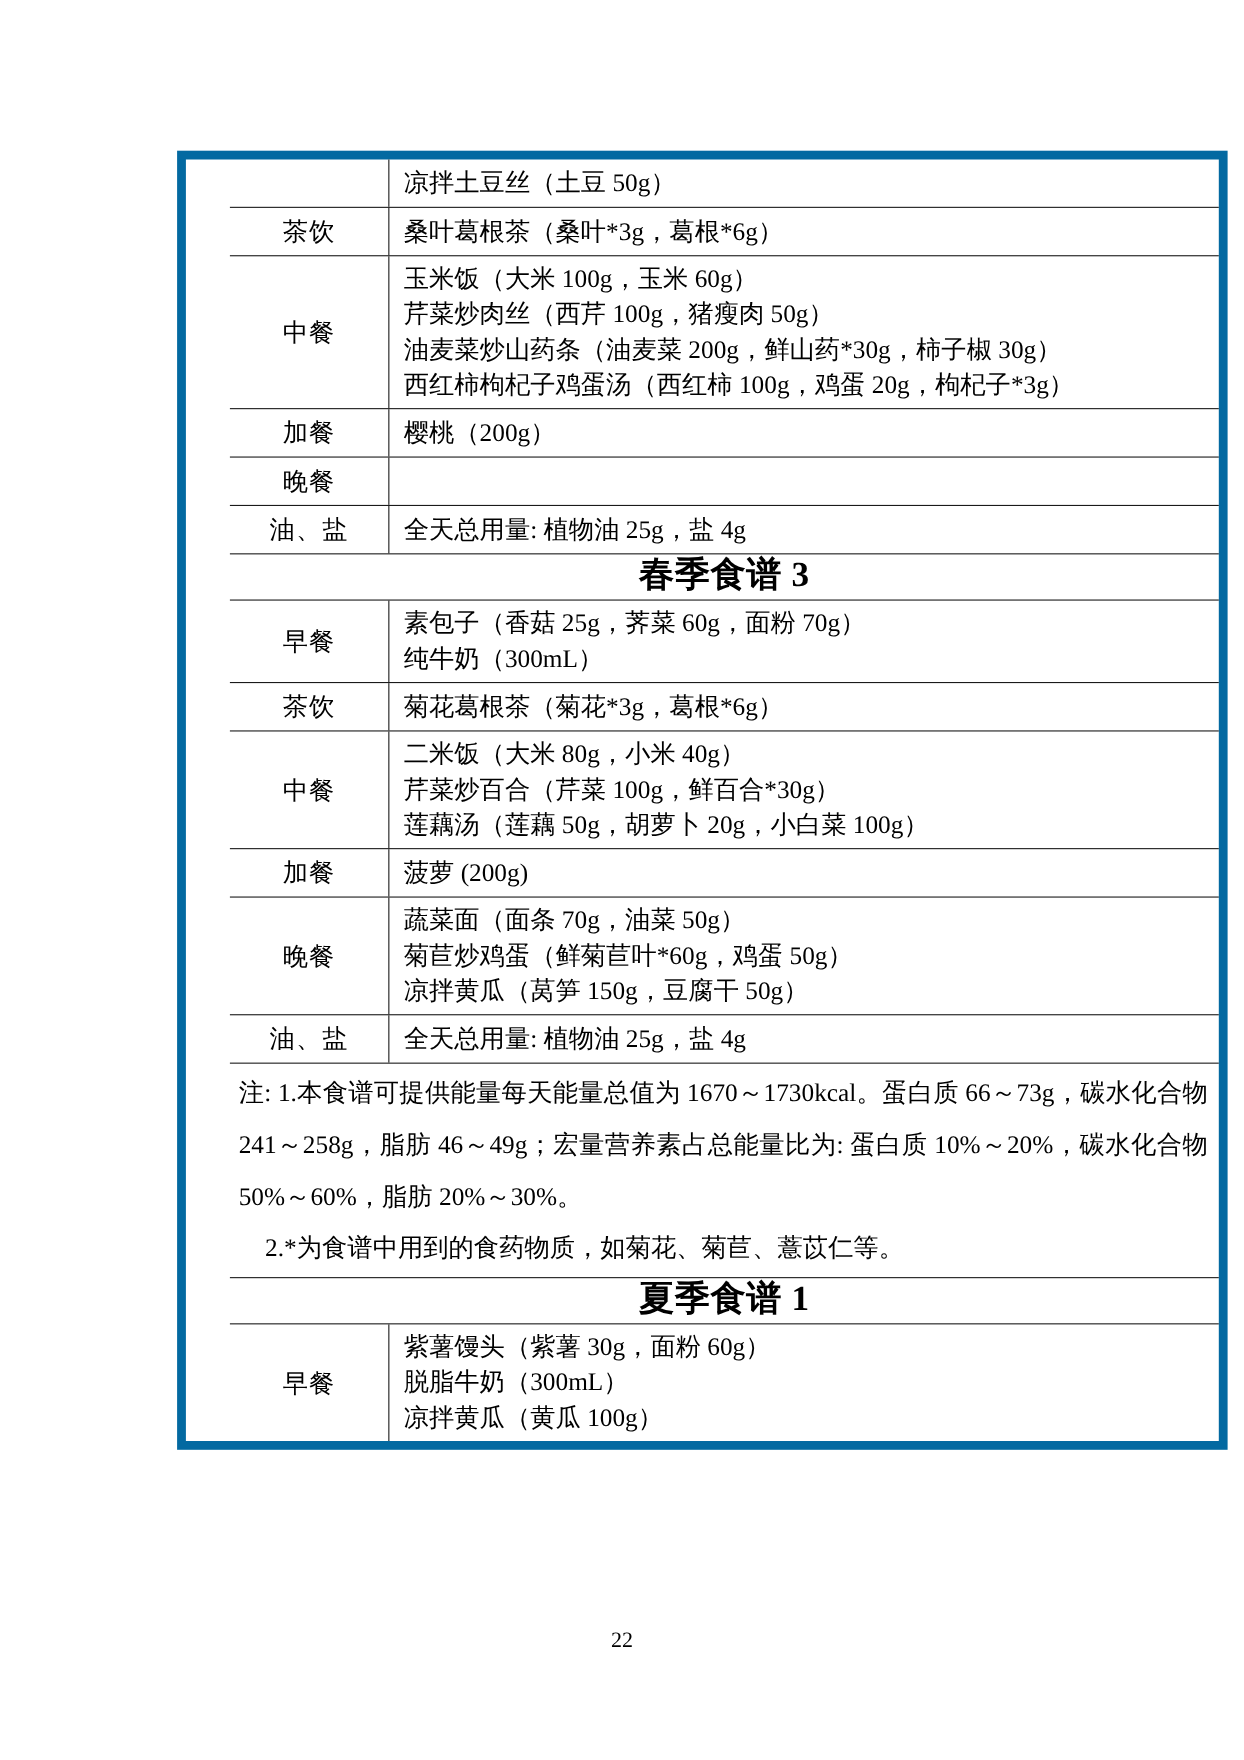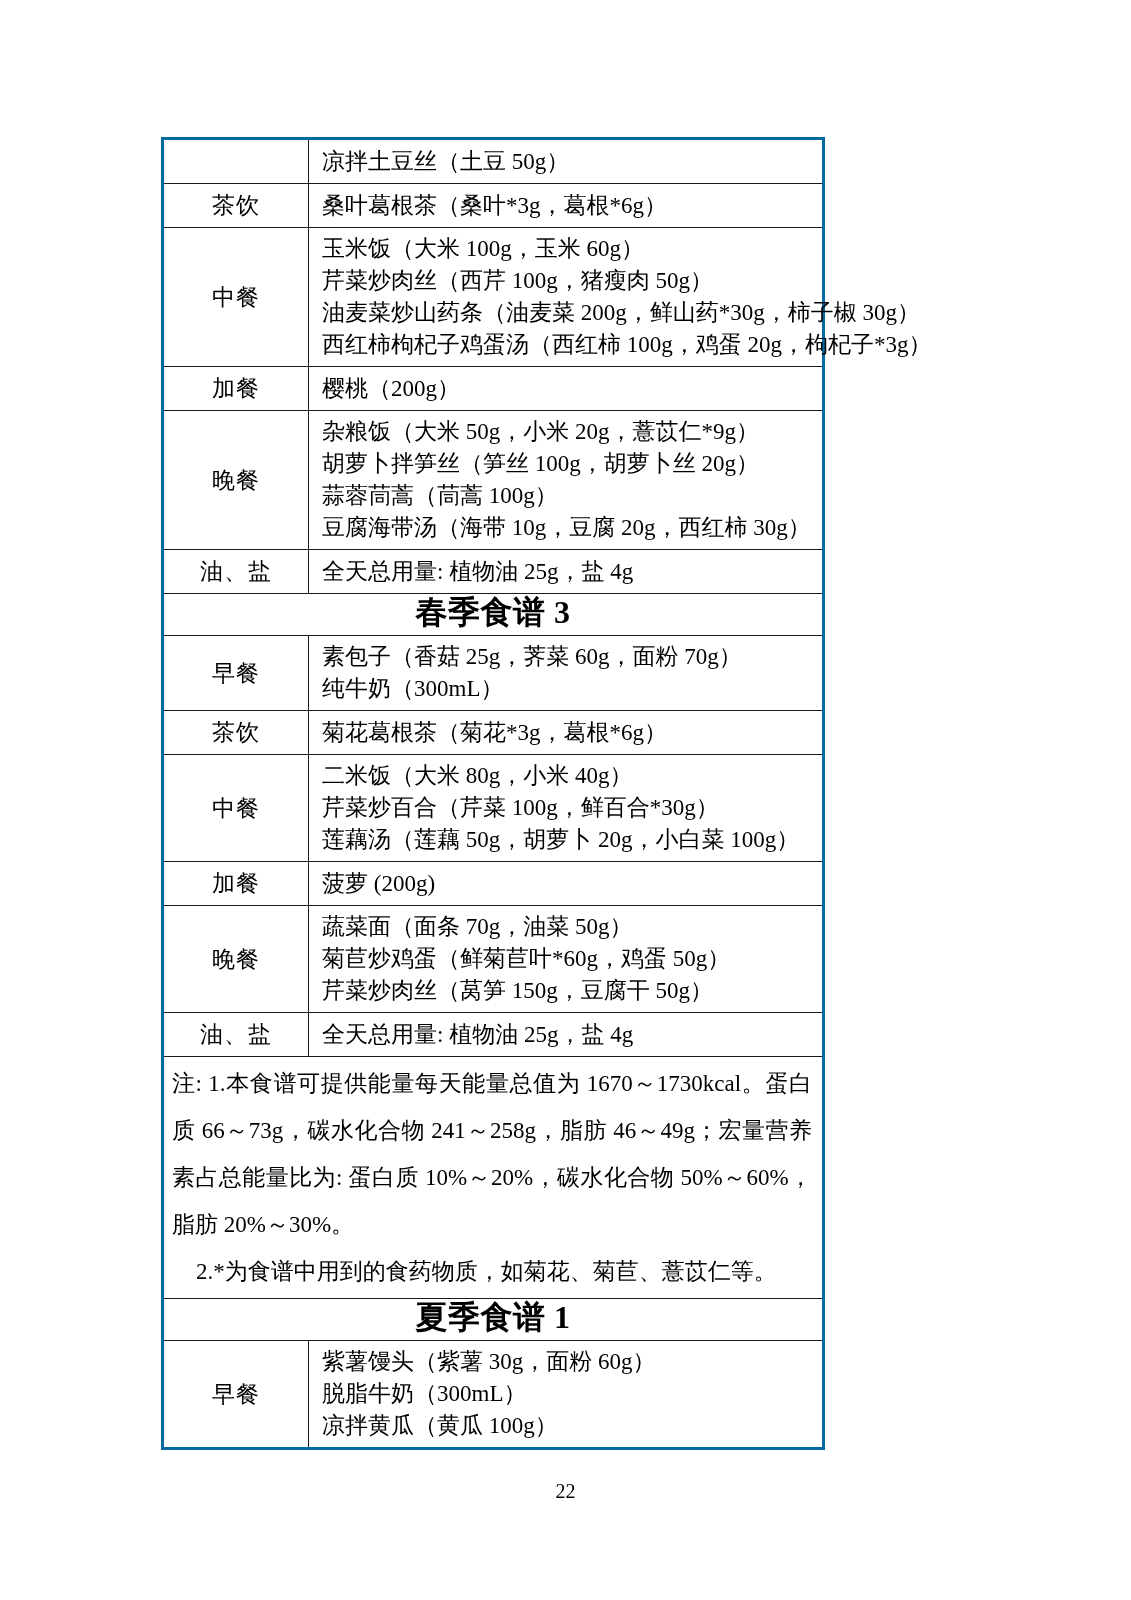--- a/index.html
+++ b/index.html
@@ -3,22 +3,22 @@
 <meta charset="utf-8">
 <style>
   html,body{margin:0;padding:0;}
   body{
     width:1131px;height:1600px;background:#ffffff;position:relative;
     font-family:"Liberation Serif","DejaVu Serif",serif;color:#000;
     overflow:hidden;
   }
   .page{position:absolute;inset:0;background:#fff;}
   .meal-table{
-    position:absolute;left:161px;top:137px;width:664px;
-    border:3px solid #0369a1;box-sizing:border-box;background:#fff;
+    position:absolute;left:161px;top:137px;width:955px;
+    border:8px solid #0369a1;box-sizing:border-box;background:#fff;padding-left:40px;
   }
   .t-row{display:flex;border-bottom:1px solid #1a1a1a;min-height:44px;box-sizing:border-box;}
   .t-row:last-child{border-bottom:none;}
   .label-cell{
     flex:0 0 145px;width:145px;border-right:1px solid #1a1a1a;box-sizing:border-box;
     display:flex;align-items:center;justify-content:center;
     font-size:23px;letter-spacing:1px;
   }
   .content-cell{
     flex:1;min-width:0;box-sizing:border-box;
@@ -70,26 +70,20 @@
         </div>
       </div>
       <div class="t-row">
         <div class="label-cell">加餐</div>
         <div class="content-cell">
           <div class="meal-line">樱桃（200g）</div>
         </div>
       </div>
       <div class="t-row">
         <div class="label-cell">晚餐</div>
-        <div class="content-cell">
-          <div class="meal-line">杂粮饭（大米 50g，小米 20g，薏苡仁*9g）</div>
-          <div class="meal-line">胡萝卜拌笋丝（笋丝 100g，胡萝卜丝 20g）</div>
-          <div class="meal-line">蒜蓉茼蒿（茼蒿 100g）</div>
-          <div class="meal-line">豆腐海带汤（海带 10g，豆腐 20g，西红柿 30g）</div>
-        </div>
       </div>
       <div class="t-row">
         <div class="label-cell">油、盐</div>
         <div class="content-cell">
           <div class="meal-line">全天总用量: 植物油 25g，盐 4g</div>
         </div>
       </div>
       <div class="t-header">
         <span>春季食谱 3</span>
       </div>
@@ -118,21 +112,21 @@
         <div class="label-cell">加餐</div>
         <div class="content-cell">
           <div class="meal-line">菠萝 (200g)</div>
         </div>
       </div>
       <div class="t-row">
         <div class="label-cell">晚餐</div>
         <div class="content-cell">
           <div class="meal-line">蔬菜面（面条 70g，油菜 50g）</div>
           <div class="meal-line">菊苣炒鸡蛋（鲜菊苣叶*60g，鸡蛋 50g）</div>
-          <div class="meal-line">芹菜炒肉丝（莴笋 150g，豆腐干 50g）</div>
+          <div class="meal-line">凉拌黄瓜（莴笋 150g，豆腐干 50g）</div>
         </div>
       </div>
       <div class="t-row">
         <div class="label-cell">油、盐</div>
         <div class="content-cell">
           <div class="meal-line">全天总用量: 植物油 25g，盐 4g</div>
         </div>
       </div>
       <div class="t-note">
         <div class="note-par">注: 1.本食谱可提供能量每天能量总值为 1670～1730kcal。蛋白质 66～73g，碳水化合物 241～258g，脂肪 46～49g；宏量营养素占总能量比为: 蛋白质 10%～20%，碳水化合物 50%～60%，脂肪 20%～30%。</div>

